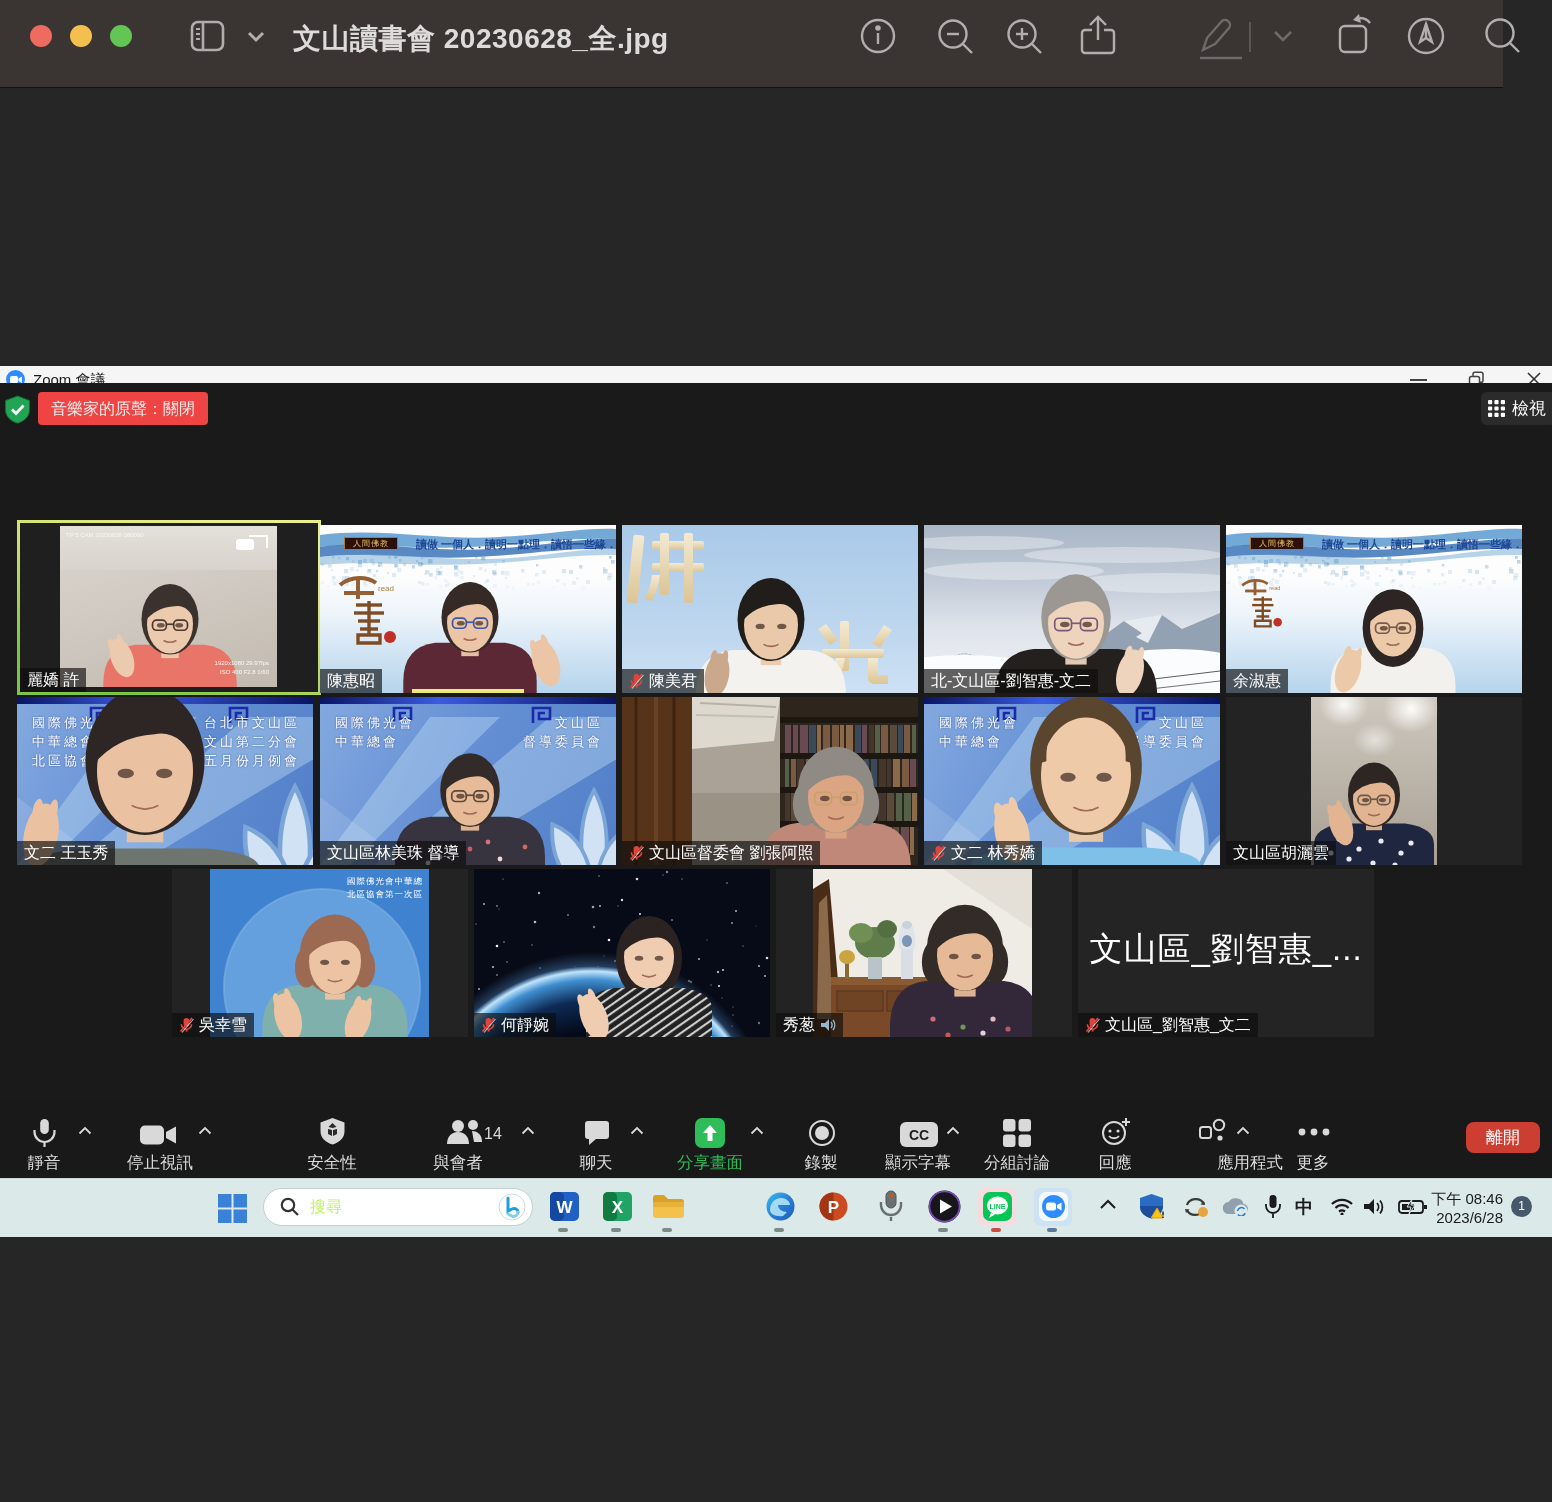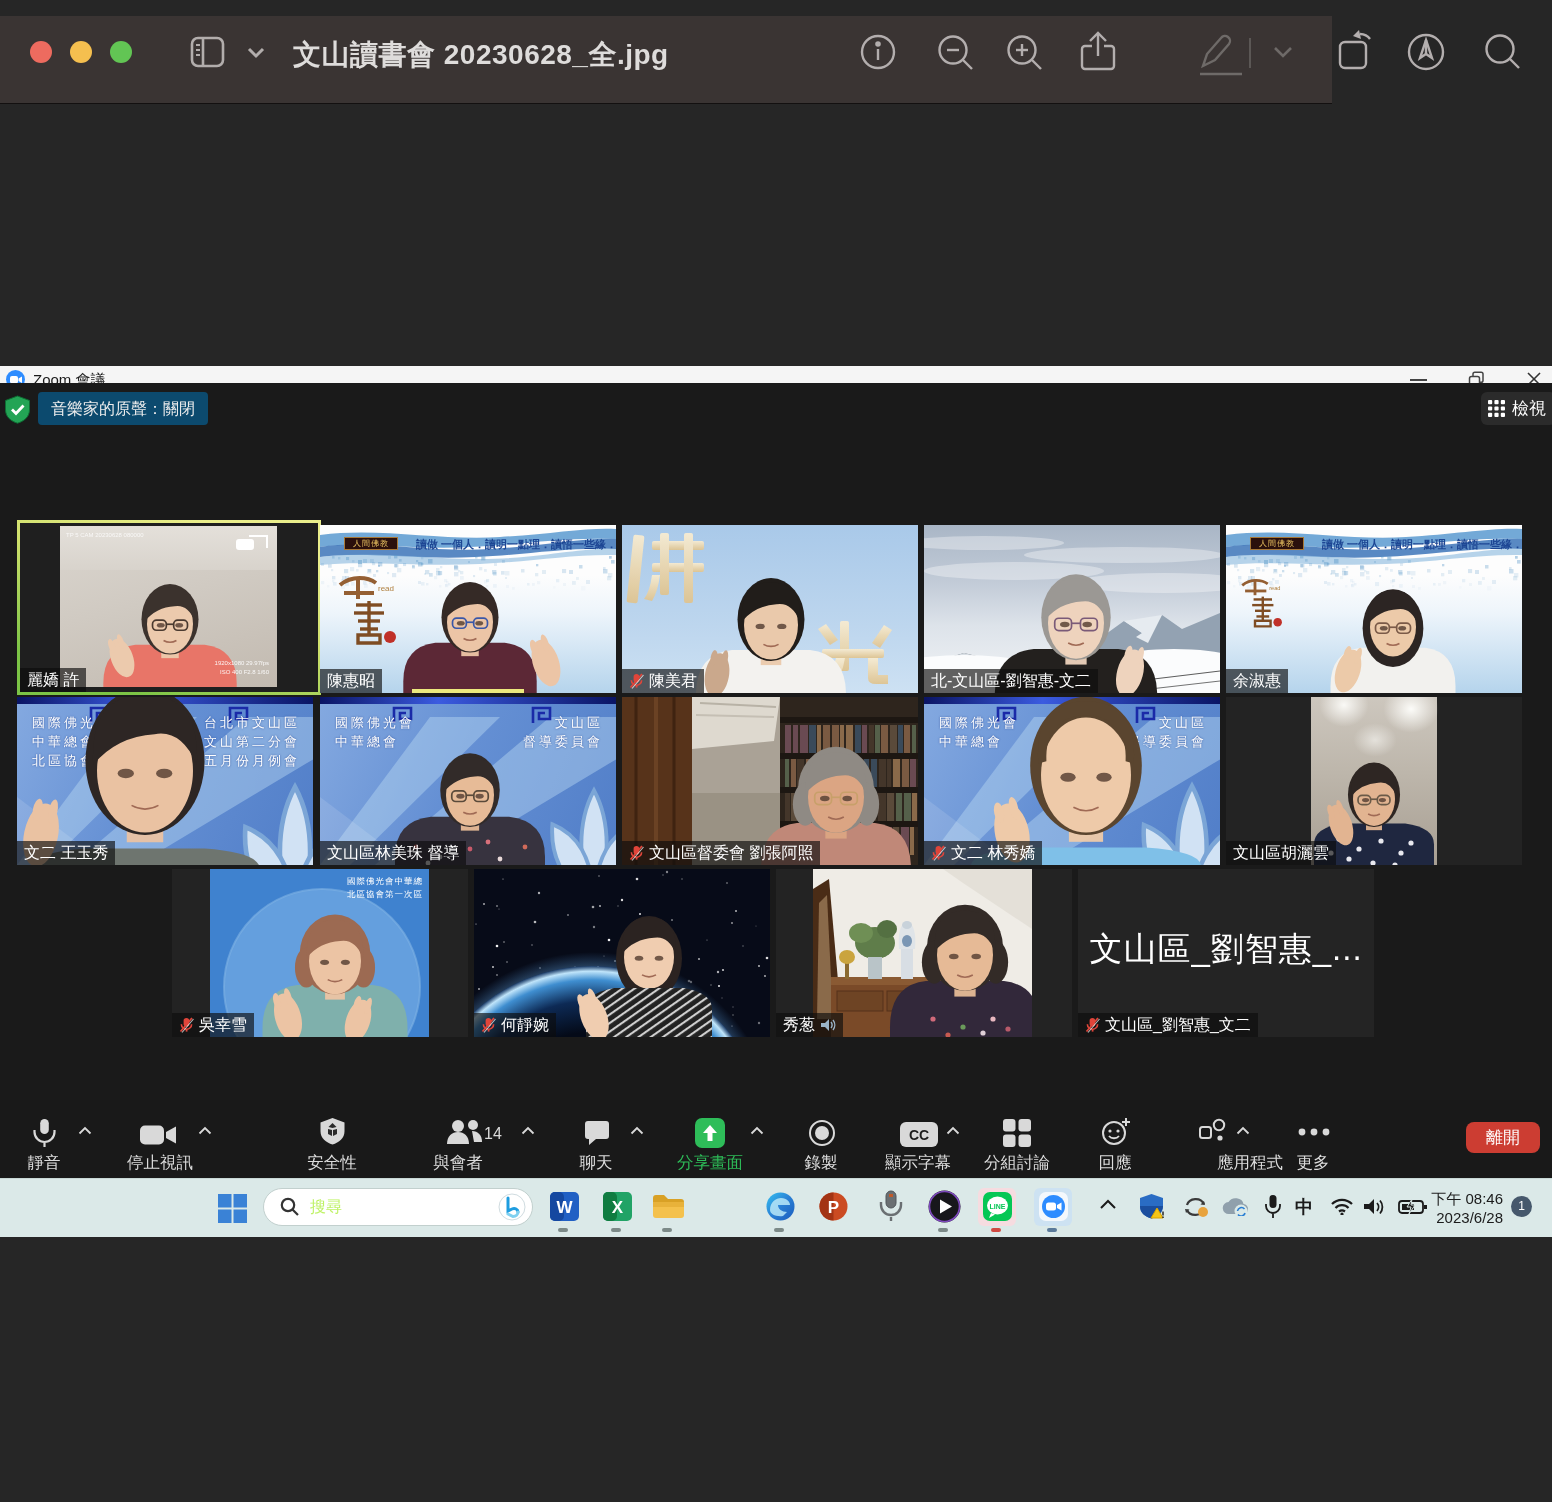--- a/index.html
+++ b/index.html
@@ -3,21 +3,21 @@
 <style>
 *{margin:0;padding:0;box-sizing:border-box}
 html,body{width:1552px;height:1502px;background:#262626;font-family:"Liberation Sans",sans-serif;overflow:hidden}
 .abs{position:absolute}
 .tile{position:absolute;overflow:hidden;background:#232323}
 .lbl{position:absolute;left:0;bottom:0;background:rgba(12,12,12,.65);color:#fff;font-size:16px;height:24px;padding:0 7px;white-space:nowrap;display:flex;align-items:center;gap:5px;z-index:5}
 .vtxt{color:#fff;font-size:13px;letter-spacing:3px;line-height:19px;white-space:pre;text-shadow:0 0 2px rgba(30,60,140,.8)}
 </style></head>
 <body>
 
-<div class="abs" style="top:16px;left:0;width:1332px;height:88px;background:#3a3433;border-bottom:1px solid #131010">
+<div class="abs" style="top:0;left:0;width:1503px;height:88px;background:#3a3433;border-bottom:1px solid #131010">
   <div class="abs" style="left:30px;top:25px;width:22px;height:22px;border-radius:50%;background:#ed6b5f"></div>
   <div class="abs" style="left:70px;top:25px;width:22px;height:22px;border-radius:50%;background:#f5bf4f"></div>
   <div class="abs" style="left:110px;top:25px;width:22px;height:22px;border-radius:50%;background:#62c554"></div>
   <svg class="abs" style="left:190px;top:20px" width="80" height="34" viewBox="0 0 80 34" fill="none" stroke="#b2adac" stroke-width="2.6">
     <rect x="2" y="2" width="31" height="28" rx="6"></rect>
       <line x1="13" y1="3" x2="13" y2="29"></line>
     <line x1="6" y1="9" x2="10" y2="9" stroke-width="2"></line>
       <line x1="6" y1="14" x2="10" y2="14" stroke-width="2"></line>
       <line x1="6" y1="19" x2="10" y2="19" stroke-width="2"></line>
     <path d="M59 13 l7 7 l7 -7" stroke-width="3"></path>
@@ -81,21 +81,21 @@
   <svg class="abs" style="left:1526px;top:5px" width="16" height="16" stroke="#333" stroke-width="1.6">
       <line x1="2" y1="2" x2="14" y2="14"></line>
       <line x1="14" y1="2" x2="2" y2="14"></line>
     </svg>
 </div>
 <div class="abs" style="top:383px;left:0;width:1552px;height:795px;background:#1a1a1a"></div>
 <svg class="abs" style="left:4px;top:395px" width="27" height="30" viewBox="0 0 27 30">
     <path d="M13.5 1 L25.5 5.5 V14.5 c0 7.8 -5.8 11.8 -12 13.7 C7.3 26.3 1.5 22.3 1.5 14.5 V5.5 Z" fill="#23a455" stroke="#0d6e33" stroke-width="1"></path>
     <path d="M8 14.5 l4 4 l7.5 -8" stroke="#fff" stroke-width="2.8" fill="none"></path>
   </svg>
-<div class="abs" style="left:38px;top:392px;height:33px;background:#0c4a6e;border-radius:4px;color:#ededed;font-size:16px;line-height:33px;padding:0 13px;white-space:nowrap">音樂家的原聲：關閉</div>
+<div class="abs" style="left:38px;top:392px;height:33px;background:#ef4444;border-radius:4px;color:#ededed;font-size:16px;line-height:33px;padding:0 13px;white-space:nowrap">音樂家的原聲：關閉</div>
 <div class="abs" style="left:1481px;top:392px;height:33px;background:#2b2b2b;border-radius:6px;color:#fff;font-size:17px;line-height:33px;padding:0 10px 0 31px;white-space:nowrap">檢視</div>
 <svg class="abs" style="left:1488px;top:400px" width="18" height="18" fill="#fff">
     <g>
       <rect x="0" y="0" width="4.2" height="4.2" rx="1"></rect>
       <rect x="6.4" y="0" width="4.2" height="4.2" rx="1"></rect>
       <rect x="12.8" y="0" width="4.2" height="4.2" rx="1"></rect>
       <rect x="0" y="6.4" width="4.2" height="4.2" rx="1"></rect>
       <rect x="6.4" y="6.4" width="4.2" height="4.2" rx="1"></rect>
       <rect x="12.8" y="6.4" width="4.2" height="4.2" rx="1"></rect>
       <rect x="0" y="12.8" width="4.2" height="4.2" rx="1"></rect>

